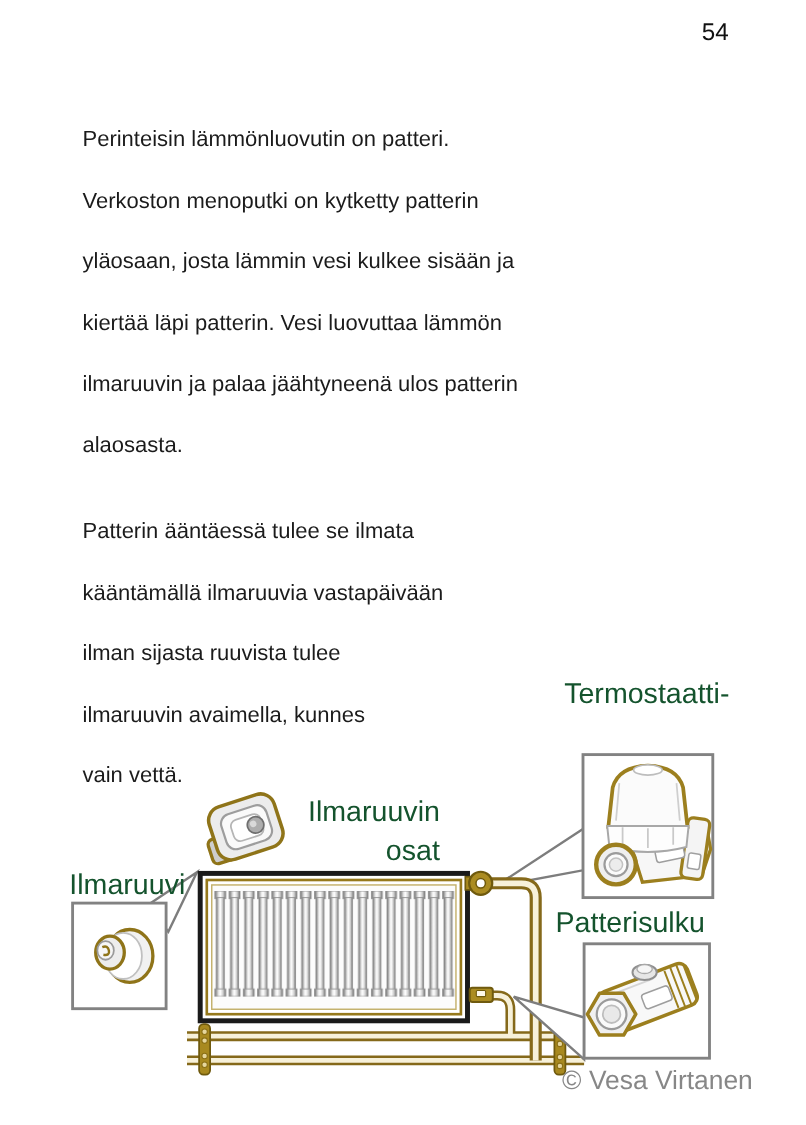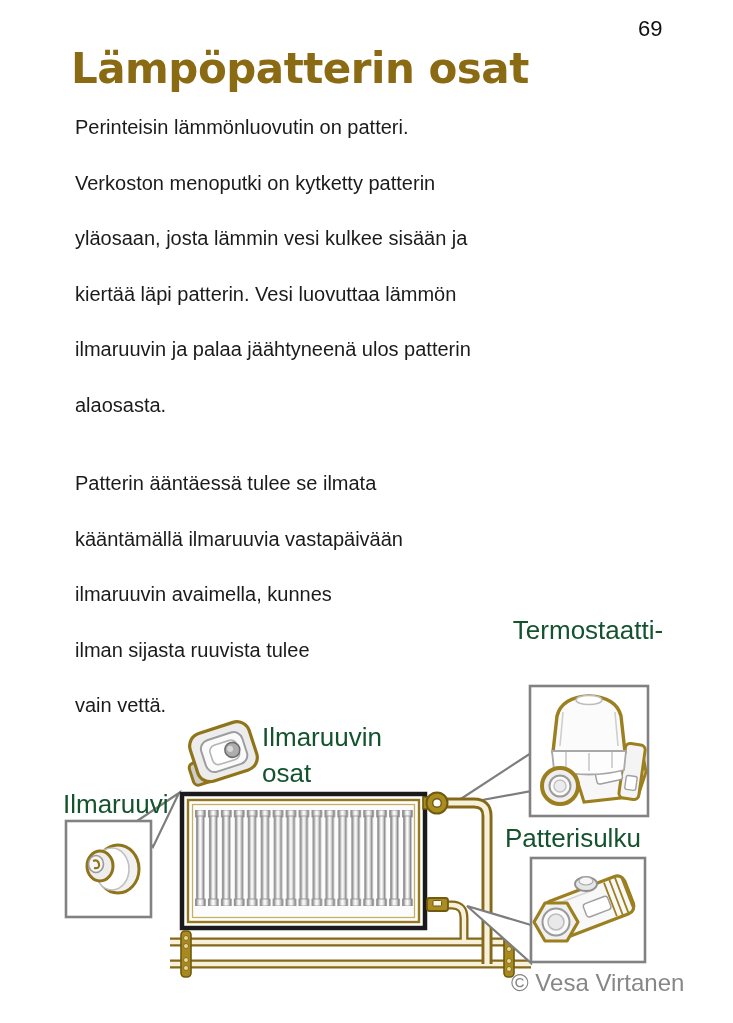--- a/index.html
+++ b/index.html
@@ -25,55 +25,54 @@
     position:absolute;left:75px;
     font-size:20px;line-height:55.5px;
     white-space:nowrap;color:#1b1b1b;
   }
   #paragraph-1{top:100px;}
   #paragraph-2{top:456px;}
   .diagram-label{
     position:absolute;font-size:26px;line-height:36px;color:#14532d;
   }
   #label-thermostat{left:500px;top:612px;width:176px;text-align:center;}
-  #label-key{left:262px;top:719px;text-align:left;}
+  #label-key{left:280px;top:719px;text-align:right;}
   #label-airscrew{left:50px;top:786px;margin-left:13px;}
   #label-shutoff{left:505px;top:820px;width:166px;text-align:left;}
   .credit{
     position:absolute;left:511px;top:969px;
     font-size:24px;color:#878787;white-space:nowrap;text-align:center;
   }
   svg.diagram{
     position:absolute;left:0;top:0;width:733px;height:1023px;
     pointer-events:none;
   }
 </style>
 </head>
 <body>
 
 <div class="page">
 
-  <div class="page-number">69</div>
-
-  <h1 class="title">Lämpöpatterin osat</h1>
+  <div class="page-number">54</div>
+
 
   <div class="para" id="paragraph-1">
     <div>Perinteisin lämmönluovutin on patteri.</div>
     <div>Verkoston menoputki on kytketty patterin</div>
     <div>yläosaan, josta lämmin vesi kulkee sisään ja</div>
     <div>kiertää läpi patterin. Vesi luovuttaa lämmön</div>
     <div>ilmaruuvin ja palaa jäähtyneenä ulos patterin</div>
     <div>alaosasta.</div>
   </div>
 
   <div class="para" id="paragraph-2">
     <div>Patterin ääntäessä tulee se ilmata</div>
     <div>kääntämällä ilmaruuvia vastapäivään</div>
+    <div>ilman sijasta ruuvista tulee</div>
     <div>ilmaruuvin avaimella, kunnes</div>
-    <div>ilman sijasta ruuvista tulee</div>
     <div>vain vettä.</div>
   </div>
 
   <svg class="diagram" viewBox="0 0 733 1023" xmlns="http://www.w3.org/2000/svg">
     <defs>
       <linearGradient id="finGrad" x1="0" y1="0" x2="1" y2="0">
         <stop offset="0" stop-color="#707070"></stop>
         <stop offset="0.35" stop-color="#e9e9e9"></stop>
         <stop offset="0.5" stop-color="#ffffff"></stop>
         <stop offset="0.75" stop-color="#cfcfcf"></stop>

